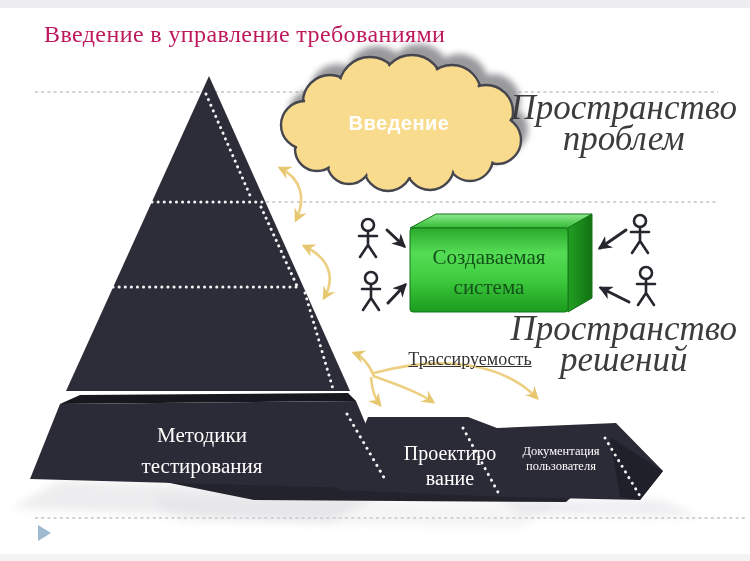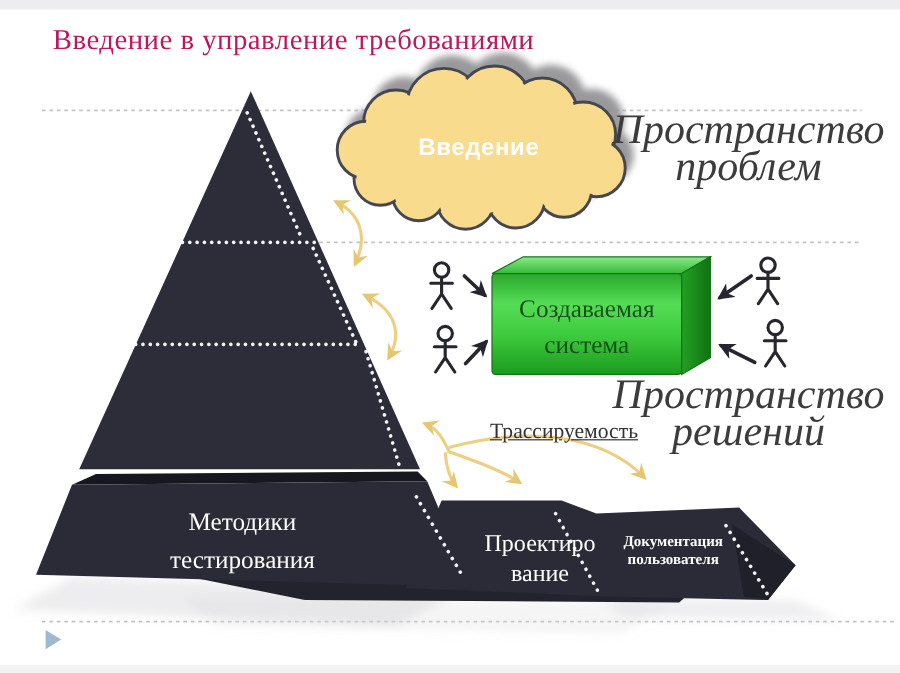--- a/index.html
+++ b/index.html
@@ -23,21 +23,21 @@
   .lvl3{left:209px;top:331px;font-size:24px;}
   .cloud-label{
     left:399px;top:111px;font-size:20px;font-weight:bold;color:#fff;
     font-family:"Liberation Sans",sans-serif;letter-spacing:.5px;
   }
   .box-label{left:489px;top:242px;font-size:21px;line-height:30px;color:#14521a;}
   .trace-label{left:470px;top:349px;font-size:18px;color:#333;text-decoration:underline;}
   .banner-label{color:#fff;}
   .b1{left:202px;top:420px;font-size:21px;line-height:31px;}
   .b2{left:433px;top:441px;font-size:20px;line-height:25px;margin-left:17px;}
-  .b3{left:561px;top:444px;font-size:12.5px;line-height:15px;font-weight:bold;}
+  .b3{left:561px;top:444px;font-size:12.5px;line-height:15px;font-weight:normal;}
 </style>
 </head>
 <body>
 
 <div class="slide">
 
 <svg width="750" height="561" viewBox="0 0 750 561">
   <defs>
     <filter id="blur3" x="-30%" y="-30%" width="160%" height="160%">
           <feGaussianBlur stdDeviation="3.2"></feGaussianBlur>

